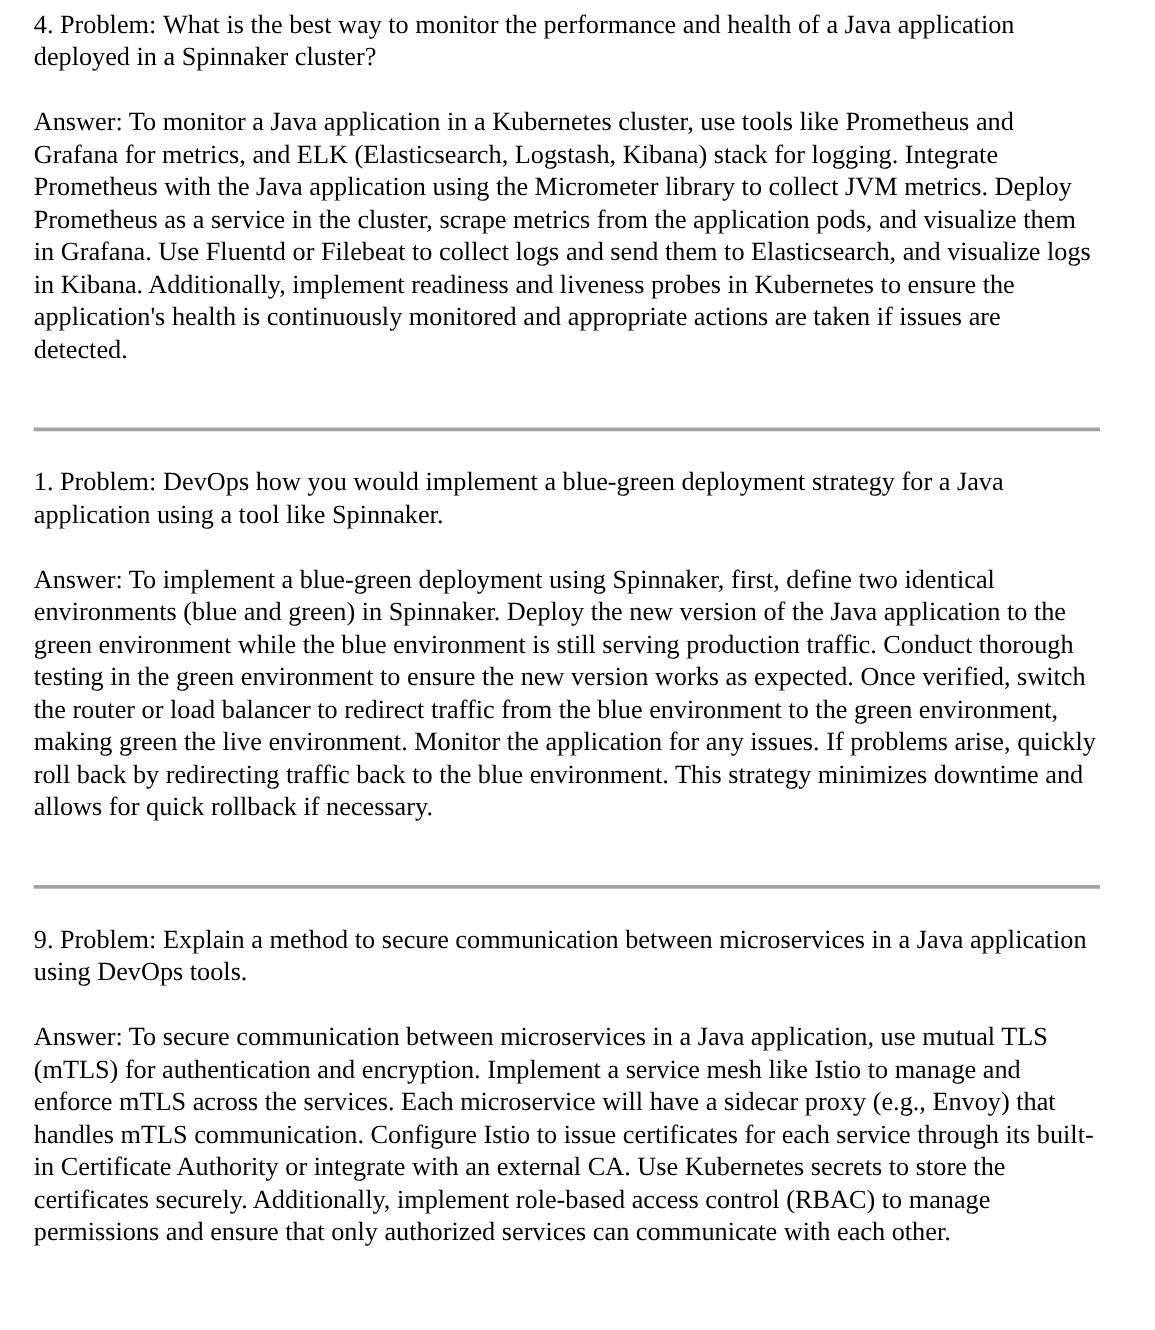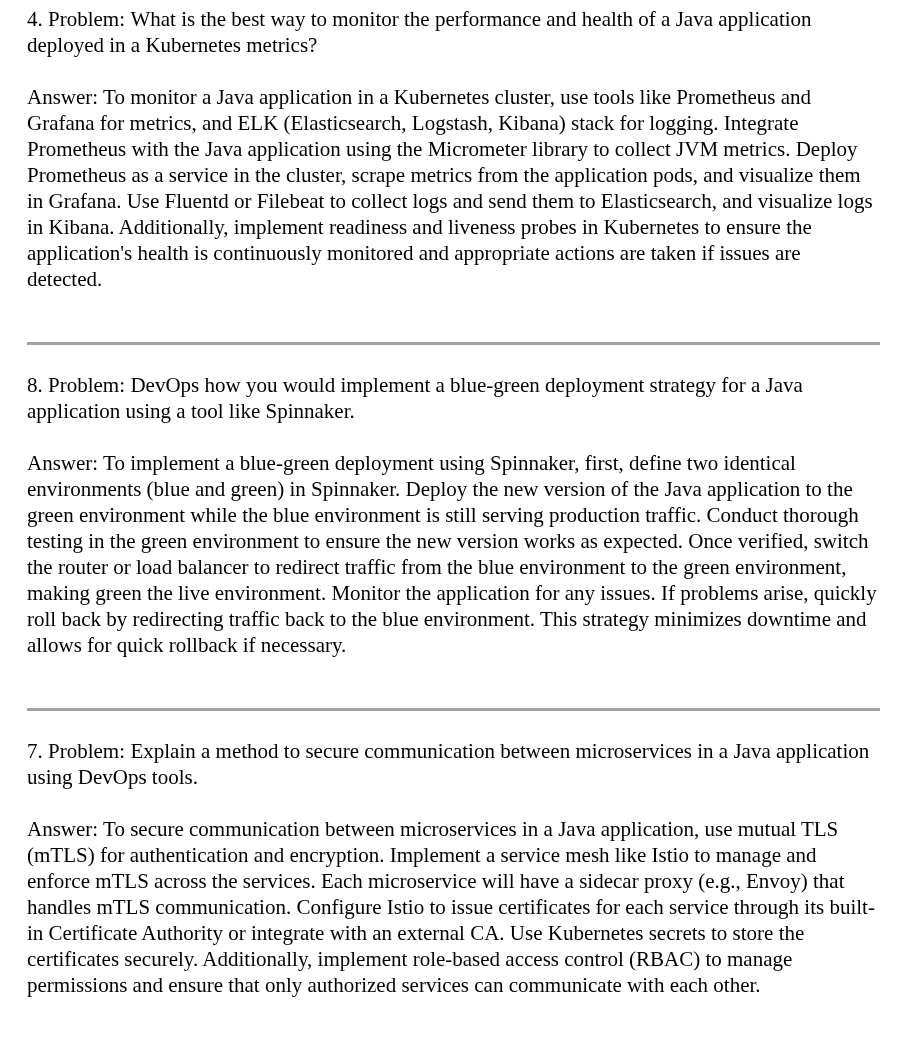--- a/index.html
+++ b/index.html
@@ -38,31 +38,31 @@
     margin: 50px 0 27px 0;
     width: 100%;
   }
 </style>
 </head>
 <body>
 
 <div class="page">
 
   <section class="qa-section">
-    <p class="question"><b class="problem-label">4. Problem:</b><span>What is the best way to monitor the performance and health of a Java application deployed in a Kubernetes metrics?</span></p>
+    <p class="question"><b class="problem-label">4. Problem:</b><span>What is the best way to monitor the performance and health of a Java application deployed in a Spinnaker cluster?</span></p>
     <p class="answer">Answer: To monitor a Java application in a Kubernetes cluster, use tools like Prometheus and Grafana for metrics, and ELK (Elasticsearch, Logstash, Kibana) stack for logging. Integrate Prometheus with the Java application using the Micrometer library to collect JVM metrics. Deploy Prometheus as a service in the cluster, scrape metrics from the application pods, and visualize them in Grafana. Use Fluentd or Filebeat to collect logs and send them to Elasticsearch, and visualize logs in Kibana. Additionally, implement readiness and liveness probes in Kubernetes to ensure the application's health is continuously monitored and appropriate actions are taken if issues are detected.</p>
   </section>
 
   <hr class="divider">
 
   <section class="qa-section">
-    <p class="question"><b class="problem-label">8. Problem:</b><span>DevOps how you would implement a blue-green deployment strategy for a Java application using a tool like Spinnaker.</span></p>
+    <p class="question"><b class="problem-label">1. Problem:</b><span>DevOps how you would implement a blue-green deployment strategy for a Java application using a tool like Spinnaker.</span></p>
     <p class="answer">Answer: To implement a blue-green deployment using Spinnaker, first, define two identical environments (blue and green) in Spinnaker. Deploy the new version of the Java application to the green environment while the blue environment is still serving production traffic. Conduct thorough testing in the green environment to ensure the new version works as expected. Once verified, switch the router or load balancer to redirect traffic from the blue environment to the green environment, making green the live environment. Monitor the application for any issues. If problems arise, quickly roll back by redirecting traffic back to the blue environment. This strategy minimizes downtime and allows for quick rollback if necessary.</p>
   </section>
 
   <hr class="divider">
 
   <section class="qa-section">
-    <p class="question"><b class="problem-label">7. Problem:</b><span>Explain a method to secure communication between microservices in a Java application using DevOps tools.</span></p>
+    <p class="question"><b class="problem-label">9. Problem:</b><span>Explain a method to secure communication between microservices in a Java application using DevOps tools.</span></p>
     <p class="answer">Answer: To secure communication between microservices in a Java application, use mutual TLS (mTLS) for authentication and encryption. Implement a service mesh like Istio to manage and enforce mTLS across the services. Each microservice will have a sidecar proxy (e.g., Envoy) that handles mTLS communication. Configure Istio to issue certificates for each service through its built-in Certificate Authority or integrate with an external CA. Use Kubernetes secrets to store the certificates securely. Additionally, implement role-based access control (RBAC) to manage permissions and ensure that only authorized services can communicate with each other.</p>
   </section>
 
 </div>
 
 </body></html>

